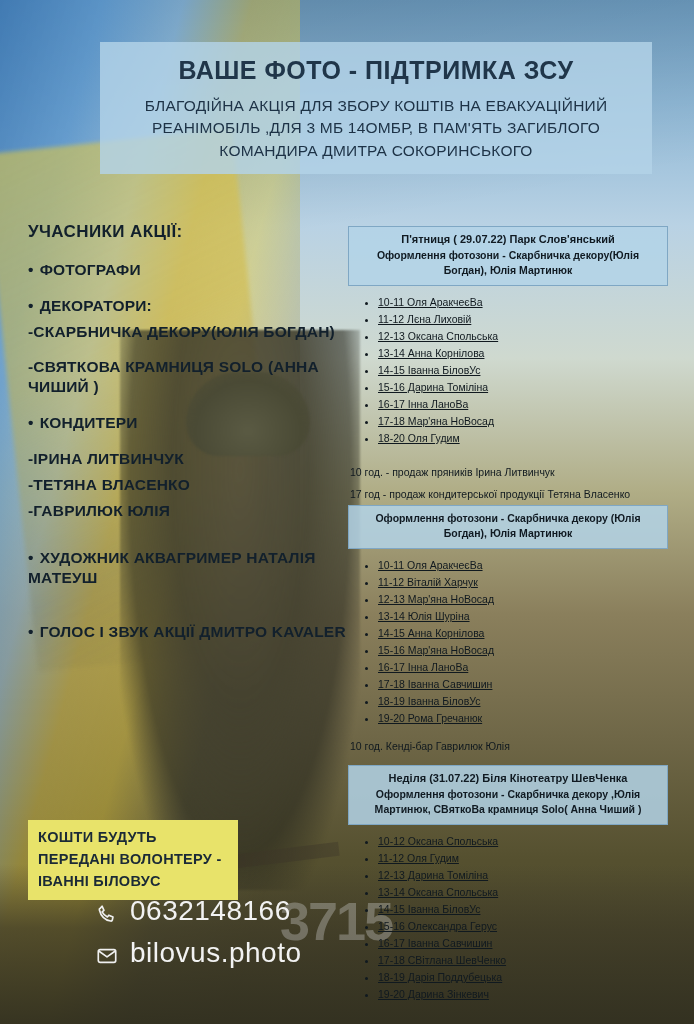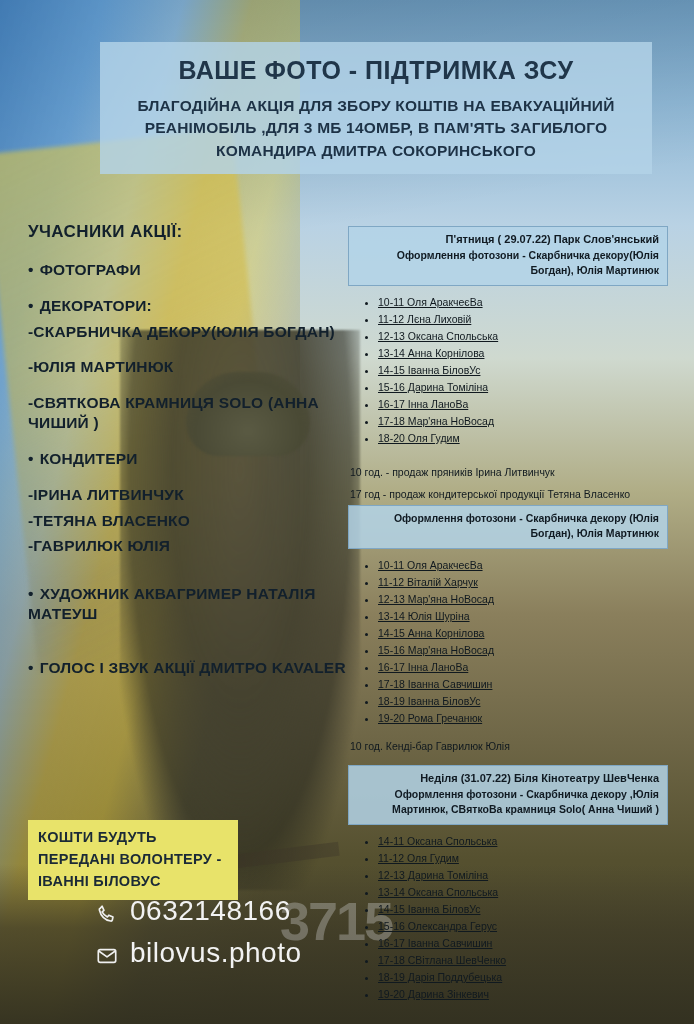--- a/index.html
+++ b/index.html
@@ -97,21 +97,21 @@
     background: rgba(179,211,232,0.82);
     padding: 14px 10px 12px 10px;
     text-align: center;
   }
   .header h1 {
     font-size: 25px; font-weight: 700; color: #20364a;
     letter-spacing: 0.5px; line-height: 1.15;
     margin-bottom: 10px;
   }
   .header p {
-    font-size: 15.5px; font-weight: 700; color: #1d3246;
+    font-size: 15.5px; font-weight: 400; color: #1d3246;
     line-height: 1.45; letter-spacing: 0.2px;
   }
 
   
   .participants {
     position: absolute;
     left: 28px; top: 222px; width: 320px;
     color: #12202c;
   }
   .participants .title {
@@ -146,21 +146,21 @@
   
   .schedule {
     position: absolute;
     left: 348px; top: 226px; width: 320px;
     color: #101a22;
   }
   .sched-head {
     background: rgba(179,211,232,0.85);
     border: 1px solid #7fa7c4;
     padding: 5px 8px 7px 8px;
-    text-align: right;
+    text-align: center;
     font-size: 10.5px;
     line-height: 1.45;
     margin-bottom: 8px;
   }
   .sched-head .day { font-weight: 700; font-size: 11px; }
   .sched-head .deco { font-weight: 700; font-size: 10.5px; }
   .slots { margin: 0 0 0 30px; }
   .slots li {
     list-style: disc;
     font-size: 10.5px;
@@ -196,23 +196,20 @@
     <div class="title">УЧАСНИКИ АКЦІЇ:</div>
 
     <div class="row">
       <span class="bul">•</span><span>ФОТОГРАФИ</span>
     </div>
     <div class="row tight">
       <span class="bul">•</span><span>ДЕКОРАТОРИ:</span>
     </div>
     <div class="row">
       <span>-СКАРБНИЧКА ДЕКОРУ(ЮЛІЯ БОГДАН)</span>
-    </div>
-    <div class="row">
-      <span>-ЮЛІЯ МАРТИНЮК</span>
     </div>
     <div class="row">
       <span>-СВЯТКОВА КРАМНИЦЯ SOLO (АННА ЧИШИЙ )</span>
     </div>
     <div class="row">
       <span class="bul">•</span><span>КОНДИТЕРИ</span>
     </div>
     <div class="row tight">
       <span>-ІРИНА ЛИТВИНЧУК</span>
     </div>
@@ -289,21 +286,21 @@
       <li>19-20 Рома Гречанюк</li>
     </ul>
     <div class="gap-s"></div>
     <div class="note">10 год. Кенді-бар Гаврилюк Юлія</div>
 
     <div class="sched-head" style="margin-top:10px">
       <div class="day">Неділя (31.07.22) Біля Кінотеатру ШевЧенка</div>
       <div class="deco">Оформлення фотозони - Скарбничка декору ,Юлія Мартинюк, СВяткоВа крамниця Solo( Анна Чиший )</div>
     </div>
     <ul class="slots">
-      <li>14-11 Оксана Спольська</li>
+      <li>10-12 Оксана Спольська</li>
       <li>11-12 Оля Гудим</li>
       <li>12-13 Дарина Томіліна</li>
       <li>13-14 Оксана Спольська</li>
       <li>14-15 Іванна БіловУс</li>
       <li>15-16 Олександра Герус</li>
       <li>16-17 Іванна Савчишин</li>
       <li>17-18 СВітлана ШевЧенко</li>
       <li>18-19 Дарія Поддубецька</li>
       <li>19-20 Дарина Зінкевич</li>
     </ul>

